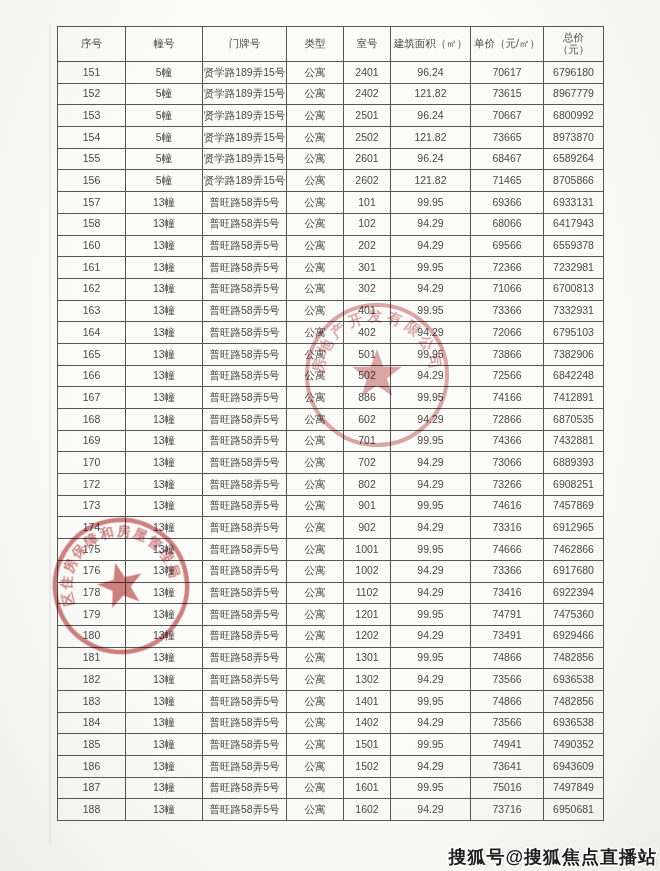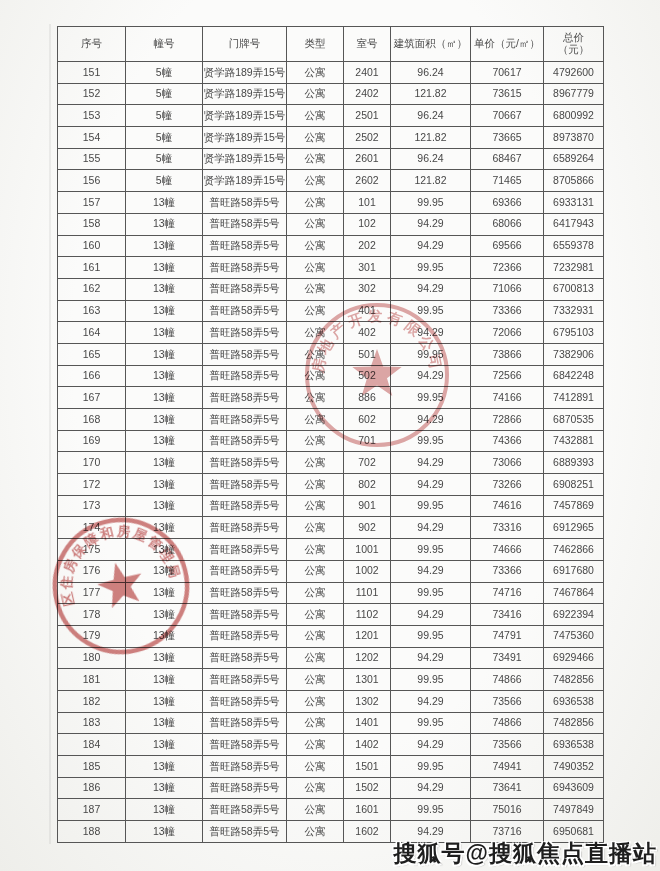--- a/index.html
+++ b/index.html
@@ -25,21 +25,21 @@
     height:34px;font-weight:normal;white-space:pre-line;color:#4a4a4a;margin-top:16px;
   }
   .stamp{
     position:absolute;mix-blend-mode:multiply;filter:blur(0.35px);
     pointer-events:none;
   }
   .stamp-center{left:297px;top:295px;opacity:0.5;}
   .stamp-left{left:46px;top:511px;opacity:0.72;transform:rotate(-14deg);}
   .watermark{
     position:absolute;right:3px;bottom:2px;
-    font-size:23px;font-weight:bold;letter-spacing:1px;color:#1e1e1e;
+    font-size:18px;font-weight:bold;letter-spacing:1px;color:#1e1e1e;
     text-shadow:-1.5px -1.5px 0 #fff,1.5px -1.5px 0 #fff,-1.5px 1.5px 0 #fff,1.5px 1.5px 0 #fff,2px 2px 1px rgba(0,0,0,0.25);
   }
 </style>
 </head>
 <body>
 
 <div class="page">
 
   <div class="scan-line"></div>
 
@@ -69,21 +69,21 @@
     </thead>
     <tbody id="table-body">
         <tr>
           <td>151</td>
           <td>5幢</td>
           <td>贤学路189弄15号</td>
           <td>公寓</td>
           <td>2401</td>
           <td>96.24</td>
           <td>70617</td>
-          <td>4792600</td>
+          <td>6796180</td>
         </tr>
         <tr>
           <td>152</td>
           <td>5幢</td>
           <td>贤学路189弄15号</td>
           <td>公寓</td>
           <td>2402</td>
           <td>121.82</td>
           <td>73615</td>
           <td>8967779</td>
@@ -300,30 +300,20 @@
         </tr>
         <tr>
           <td>176</td>
           <td>13幢</td>
           <td>普旺路58弄5号</td>
           <td>公寓</td>
           <td>1002</td>
           <td>94.29</td>
           <td>73366</td>
           <td>6917680</td>
-        </tr>
-        <tr>
-          <td>177</td>
-          <td>13幢</td>
-          <td>普旺路58弄5号</td>
-          <td>公寓</td>
-          <td>1101</td>
-          <td>99.95</td>
-          <td>74716</td>
-          <td>7467864</td>
         </tr>
         <tr>
           <td>178</td>
           <td>13幢</td>
           <td>普旺路58弄5号</td>
           <td>公寓</td>
           <td>1102</td>
           <td>94.29</td>
           <td>73416</td>
           <td>6922394</td>

